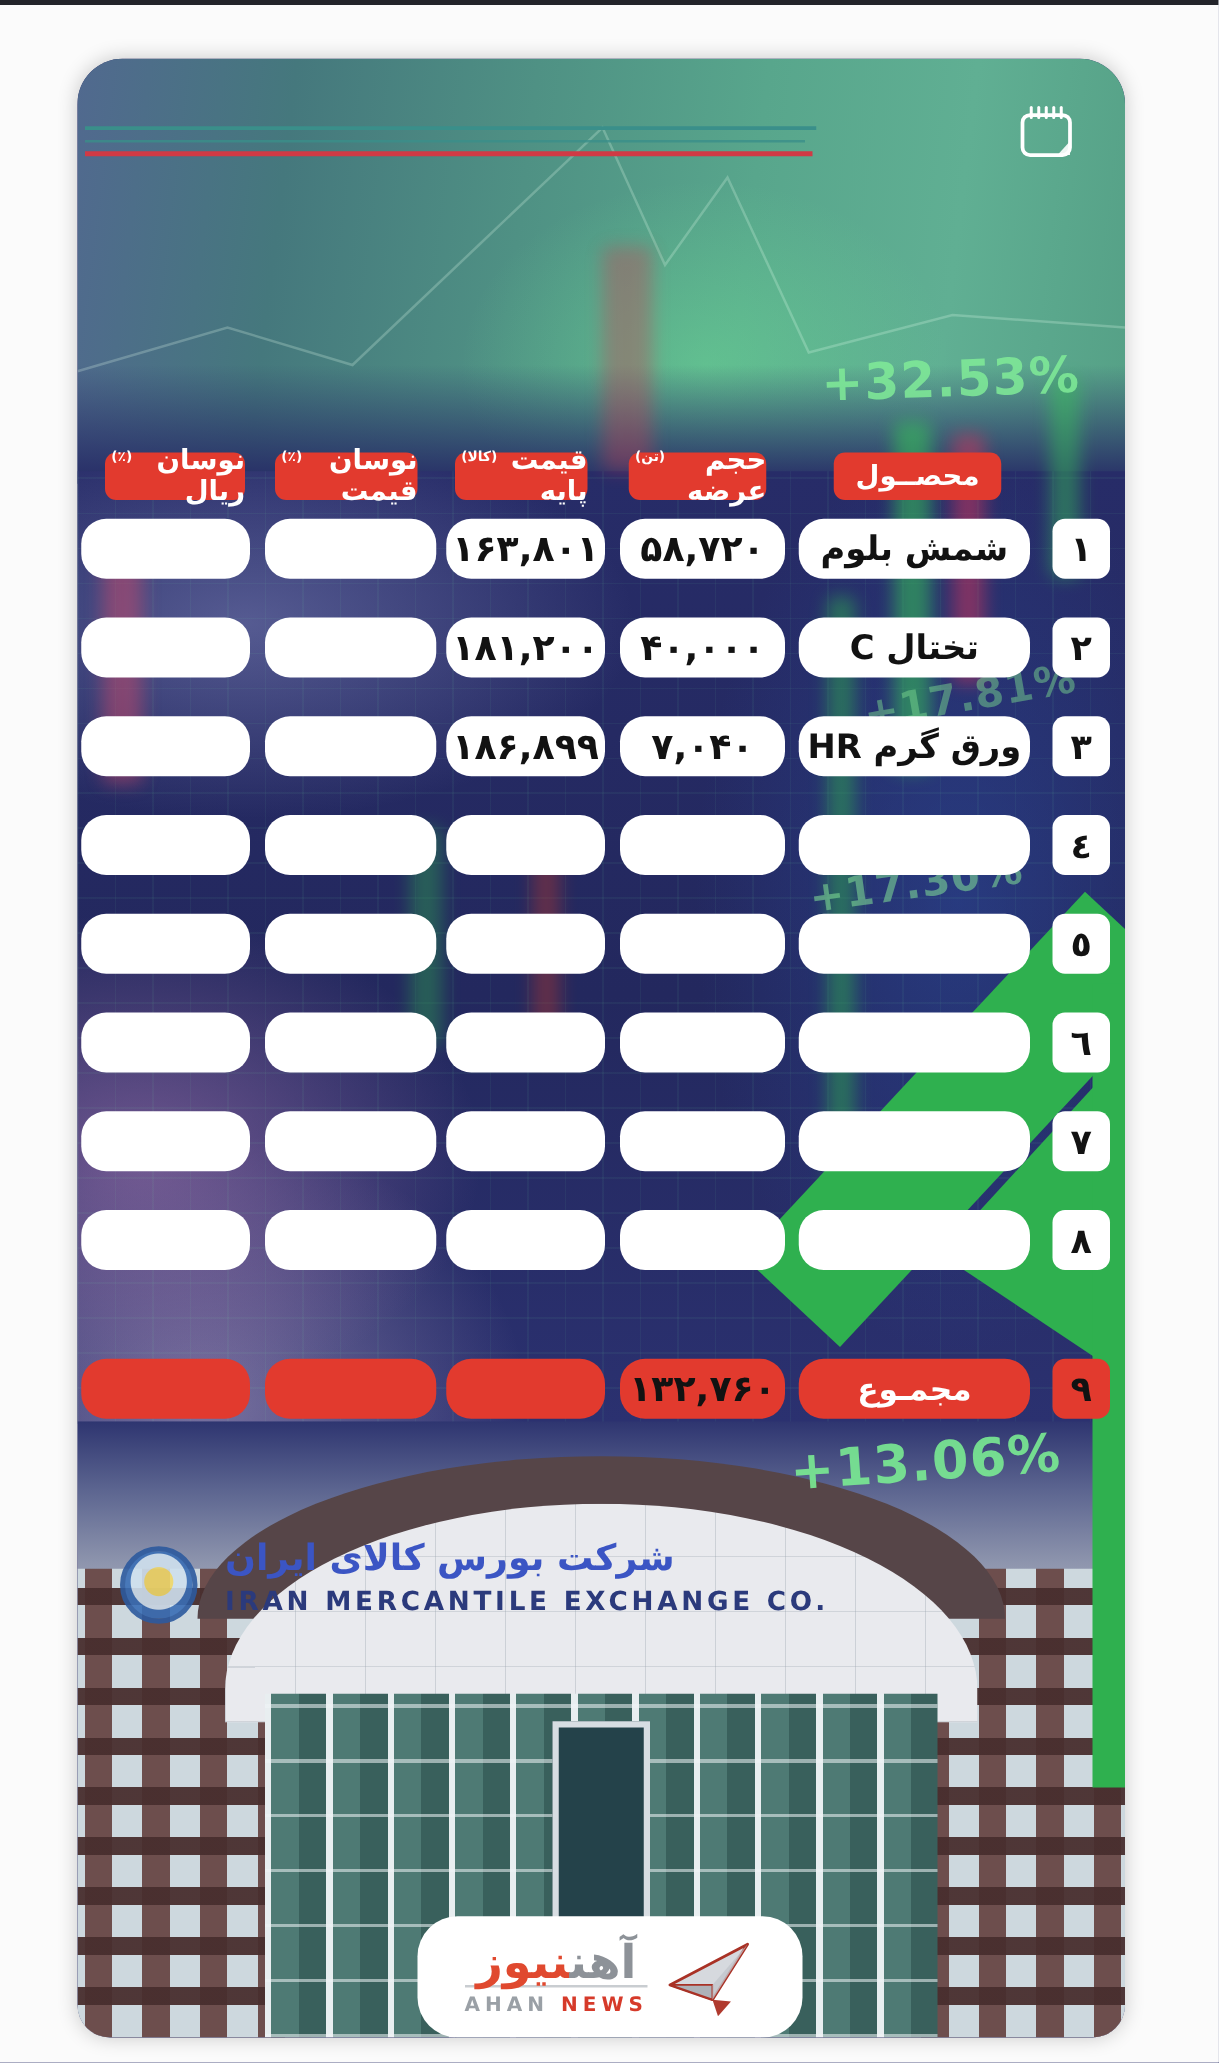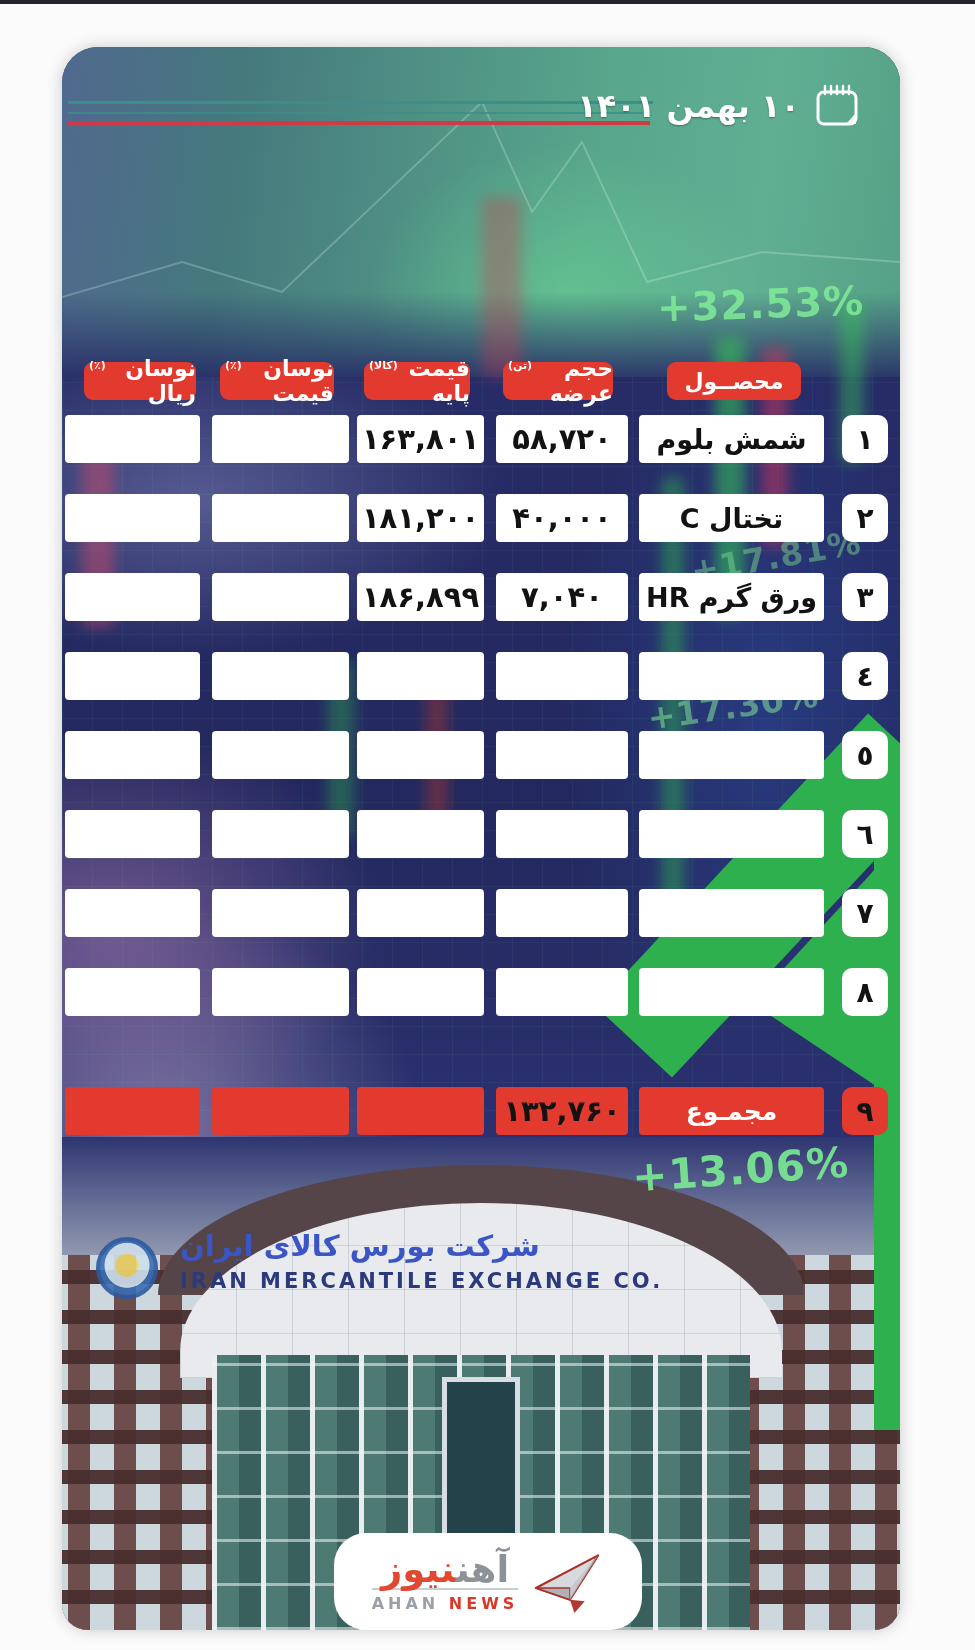--- a/index.html
+++ b/index.html
@@ -97,21 +97,21 @@
   
   .hdr { position:absolute; top:315px; height:38px; z-index:5; background:#e23a2e; color:#fff;
     border-radius:9px; display:flex; align-items:center; justify-content:center;
     font-weight:bold; font-size:22px; direction:rtl; }
   .hdr .unit { position:absolute; top:-3px; left:5px; font-size:11px; font-weight:bold; }
   .h-sf { left:22px;  width:112px; } .h-pf { left:158px; width:114px; }
   .h-bp { left:302px; width:106px; } .h-sv { left:441px; width:110px; }
   .h-pr { left:605px; width:134px; }
 
   .row { position:absolute; left:0; width:838px; height:48px; z-index:5; }
-  .cell { position:absolute; top:0; height:48px; background:#fff; border-radius:4px;
+  .cell { position:absolute; top:0; height:48px; background:#fff; border-radius:20px;
     display:flex; align-items:center; justify-content:center; color:#121212; font-weight:bold; }
   .c-sf { left:3px;   width:135px; } .c-pf { left:150px; width:137px; }
   .c-bp { left:295px; width:127px; } .c-sv { left:434px; width:132px; }
   .c-pr { left:577px; width:185px; font-size:27px; direction:rtl; }
   .num  { font-size:29px; letter-spacing:1px; }
   .rownum { position:absolute; left:780px; top:0; width:46px; height:48px; background:#fff;
     border-radius:10px; display:flex; align-items:center; justify-content:center;
     font-size:28px; font-weight:bold; color:#121212; }
   .r1{top:368px}.r2{top:447px}.r3{top:526px}.r4{top:605px}.r5{top:684px}
   .r6{top:763px}.r7{top:842px}.r8{top:921px}.r9{top:1040px}
@@ -172,21 +172,20 @@
       </div>
       <div class="b-emblem"></div>
       <div class="b-glass"></div>
       <div class="b-door"></div>
     </div>
 
     <div class="line l1"></div>
     <div class="line l2"></div>
     <div class="line l3"></div>
     <div class="date-row">
-      <span class="date-text">۱۰ بهمن ۱۴۰۱</span>
       <svg width="48" height="46" viewBox="0 0 48 46">
         <rect x="4" y="9" width="38" height="32" rx="6" fill="none" stroke="#ffffff" stroke-width="3"></rect>
         <g stroke="#ffffff" stroke-width="2.4" stroke-linecap="round">
           <line x1="11" y1="3" x2="11" y2="11"></line>
             <line x1="17" y1="3" x2="17" y2="11"></line>
           <line x1="23" y1="3" x2="23" y2="11"></line>
             <line x1="29" y1="3" x2="29" y2="11"></line>
           <line x1="35" y1="3" x2="35" y2="11"></line>
         </g>
         <path d="M42 30 L32 41 L42 41 Z" fill="#ffffff" opacity=".9"></path>

